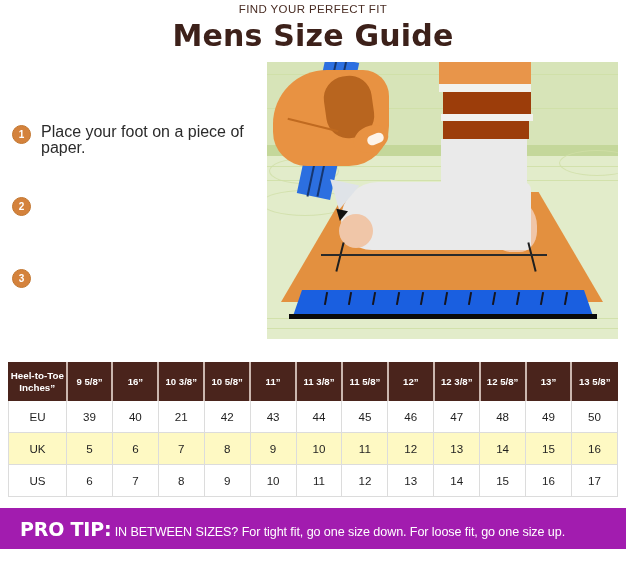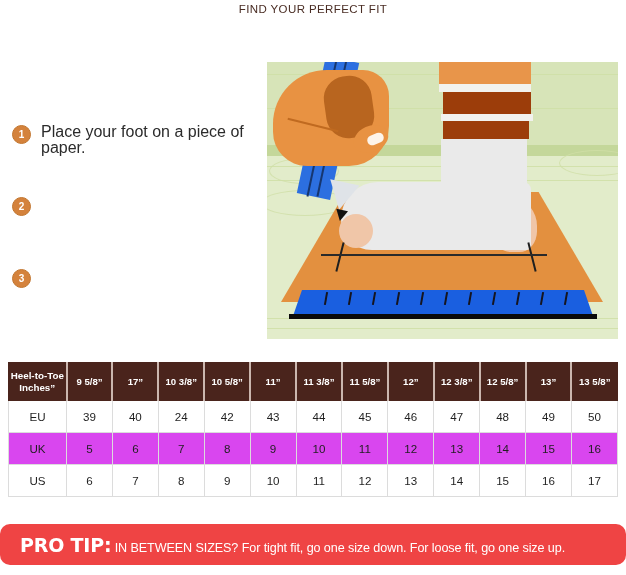--- a/index.html
+++ b/index.html
@@ -212,46 +212,47 @@
     line-height: 12px;
   }
   thead th:last-child { border-right: 1px solid #4a241c; }
   thead th.rowlabel { font-size: 9.8px; }
   tbody td {
     height: 32px;
     font-size: 11.6px;
     color: #1f1f1f;
     background: #ffffff;
   }
-  tbody tr.alt td { background: #d946ef; }
+  tbody tr.alt td { background: #fef9c3; }
   tbody td.rowlabel { font-size: 11.6px; }
 
   
   .protip {
-    position: absolute; left: 0; top: 524px;
+    position: absolute; left: 0; top: 508px;
     width: 626px; height: 41px;
-    background: #ef4444;
-    display: flex; align-items: center; border-radius: 10px;
+    background: #a21caf;
+    display: flex; align-items: center;
   }
   .protip-inner { padding-left: 20px; white-space: nowrap; }
   .protip-label {
     color: #ffffff; font-weight: bold;
     font-size: 19px; letter-spacing: -0.2px;
     font-family: "DejaVu Sans", sans-serif;
   }
   .protip-text {
     color: #ffffff; font-size: 12.6px; letter-spacing: -0.1px;
   }
 </style>
 </head>
 <body>
 
 <div class="page">
 
   <div class="kicker">FIND YOUR PERFECT FIT</div>
+  <div class="title">Mens Size Guide</div>
 
   <div class="steps">
     <div class="step s1">
       <div class="badge">1</div>
       <div class="step-text">Place your foot on a piece of paper.</div>
     </div>
     <div class="step s2">
       <div class="badge">2</div>
     </div>
     <div class="step s3">
@@ -316,39 +317,39 @@
     <div class="ruler-tick" style="left:274px"></div>
     <div class="ruler-tick" style="left:298px"></div>
   </div>
 
   <div class="table-wrap">
     <table>
       <thead>
         <tr>
           <th class="rowlabel" style="width:58px">Heel-to-Toe Inches”</th>
           <th>9 5/8”</th>
-          <th>17”</th>
+          <th>16”</th>
           <th>10 3/8”</th>
           <th>10 5/8”</th>
           <th>11”</th>
           <th>11 3/8”</th>
           <th>11 5/8”</th>
           <th>12”</th>
           <th>12 3/8”</th>
           <th>12 5/8”</th>
           <th>13”</th>
           <th>13 5/8”</th>
         </tr>
       </thead>
       <tbody>
         <tr>
           <td class="rowlabel">EU</td>
           <td>39</td>
           <td>40</td>
-          <td>24</td>
+          <td>21</td>
           <td>42</td>
           <td>43</td>
           <td>44</td>
           <td>45</td>
           <td>46</td>
           <td>47</td>
           <td>48</td>
           <td>49</td>
           <td>50</td>
         </tr>

